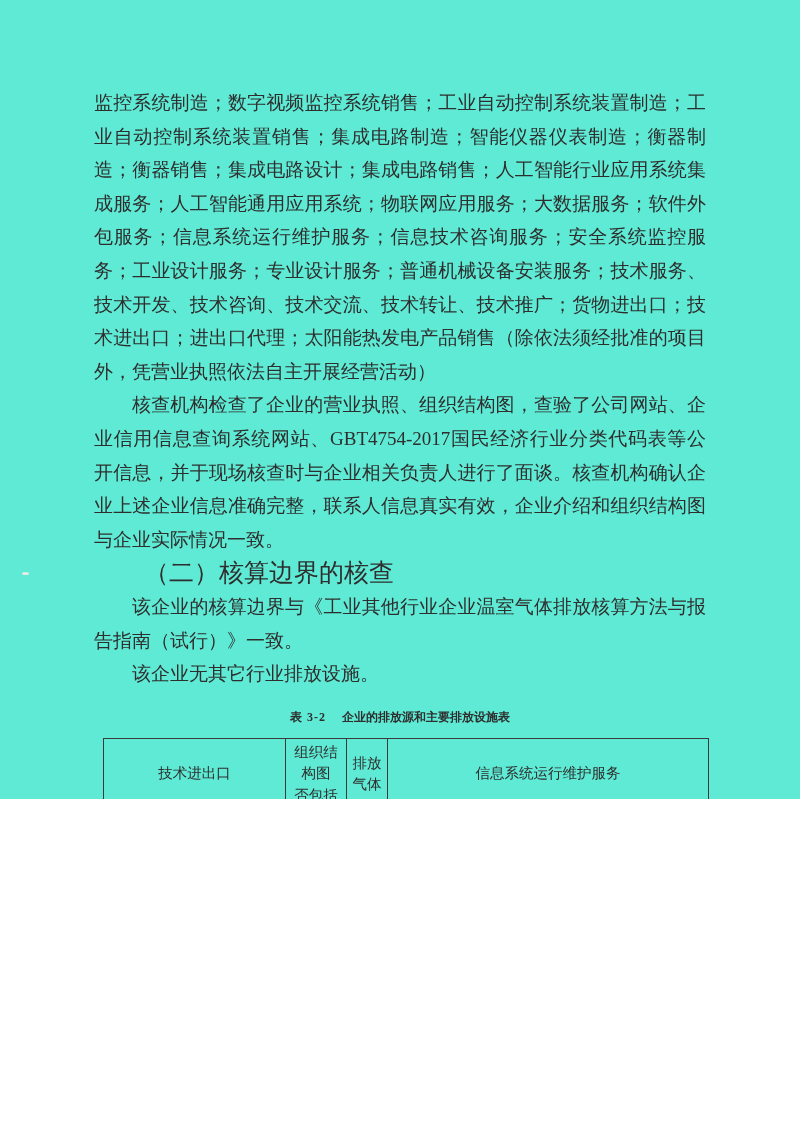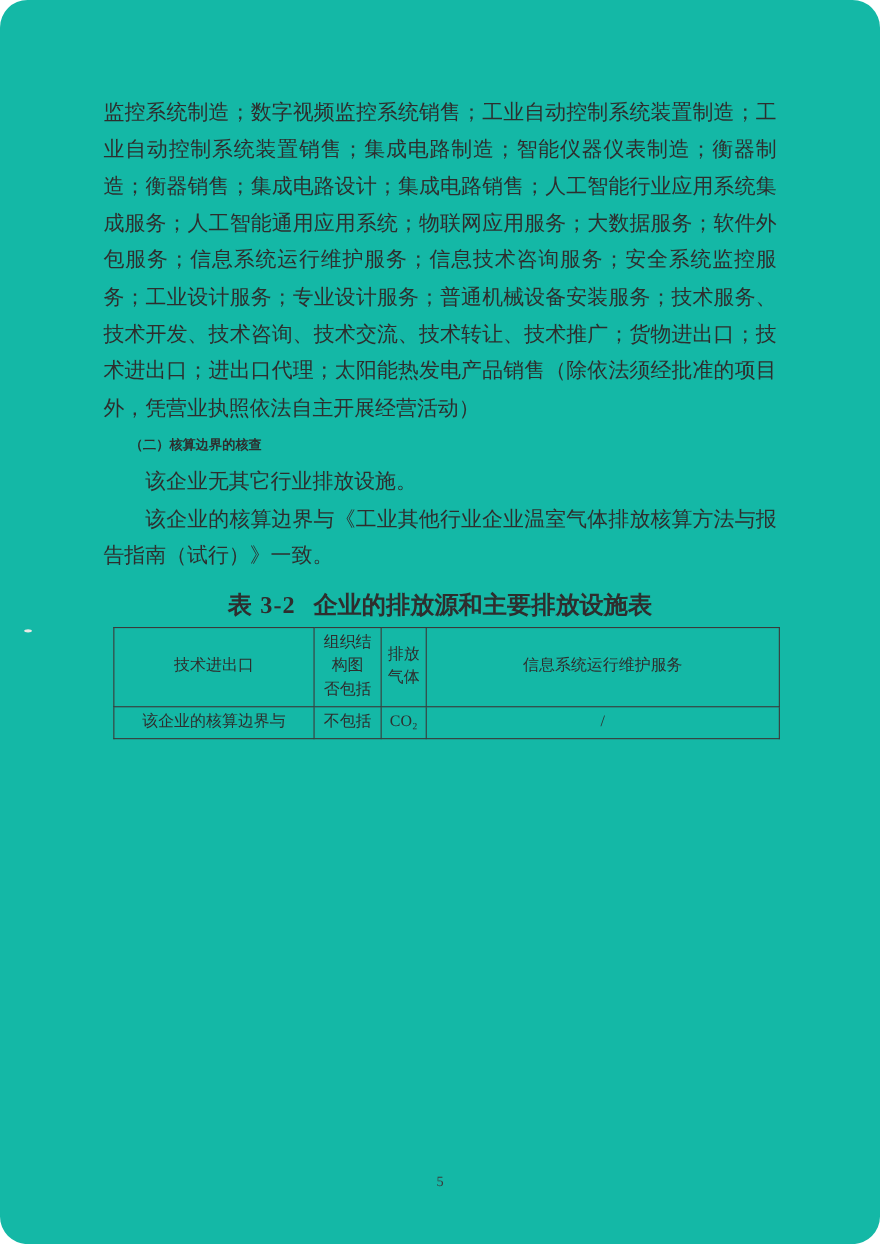--- a/index.html
+++ b/index.html
@@ -1,49 +1,48 @@
 <!DOCTYPE html>
 <html><head>
 <meta charset="utf-8">
 <style>
   html, body { margin: 0; padding: 0; background: #ffffff; }
   .page {
     position: relative;
     width: 800px;
-    height: 1131px;
-    background: #14b8a6;
+    height: 799px;
+    background: #5eead4;
     font-family: "Liberation Serif", "DejaVu Serif", serif;
     color: #2e2e2e;
     overflow: hidden;
-    border-radius: 25px;
   }
   .content {
     position: absolute;
     top: 86px;
     left: 94px;
     width: 612px;
     font-size: 19px;
     line-height: 33.6px;
     text-align: justify;
     text-justify: inter-ideograph;
   }
   .content p { margin: 0; }
   .indent { text-indent: 2em; }
   .section-heading {
-    font-weight: bold;
+    font-weight: normal;
     text-indent: 2em;
     margin: 0;
-    font-size: 12px;
+    font-size: 25px;
     line-height: 33.6px;
   }
   .tbl-caption {
     margin-top: 13px;
     text-align: center;
     font-weight: bold;
-    font-size: 22px;
+    font-size: 12px;
     line-height: 27px;
     text-indent: 0;
   }
   .tbl-caption .cap-label { margin-right: 16px; letter-spacing: 1px; }
   table.emissions {
     border-collapse: collapse;
     table-layout: fixed;
     margin-top: 7px;
     margin-left: 9px;
     width: 605px;
@@ -86,27 +85,28 @@
 <body>
 
 <div class="page">
 
   <div class="speck"></div>
 
   <div class="content">
 
     <p>监控系统制造；数字视频监控系统销售；工业自动控制系统装置制造；工业自动控制系统装置销售；集成电路制造；智能仪器仪表制造；衡器制造；衡器销售；集成电路设计；集成电路销售；人工智能行业应用系统集成服务；人工智能通用应用系统；物联网应用服务；大数据服务；软件外包服务；信息系统运行维护服务；信息技术咨询服务；安全系统监控服务；工业设计服务；专业设计服务；普通机械设备安装服务；技术服务、技术开发、技术咨询、技术交流、技术转让、技术推广；货物进出口；技术进出口；进出口代理；太阳能热发电产品销售（除依法须经批准的项目外，凭营业执照依法自主开展经营活动）</p>
 
+    <p class="indent">核查机构检查了企业的营业执照、组织结构图，查验了公司网站、企业信用信息查询系统网站、GBT4754-2017国民经济行业分类代码表等公开信息，并于现场核查时与企业相关负责人进行了面谈。核查机构确认企业上述企业信息准确完整，联系人信息真实有效，企业介绍和组织结构图与企业实际情况一致。</p>
 
     <p class="section-heading">（二）核算边界的核查</p>
 
 
+    <p class="indent">该企业的核算边界与《工业其他行业企业温室气体排放核算方法与报告指南（试行）》一致。</p>
+
     <p class="indent">该企业无其它行业排放设施。</p>
-
-    <p class="indent">该企业的核算边界与《工业其他行业企业温室气体排放核算方法与报告指南（试行）》一致。</p>
 
 
     <div class="tbl-caption">
       <span class="cap-label">表 3-2</span><span>企业的排放源和主要排放设施表</span>
     </div>
 
     <table class="emissions">
       <colgroup>
         <col class="col-step">
         <col class="col-incl">

